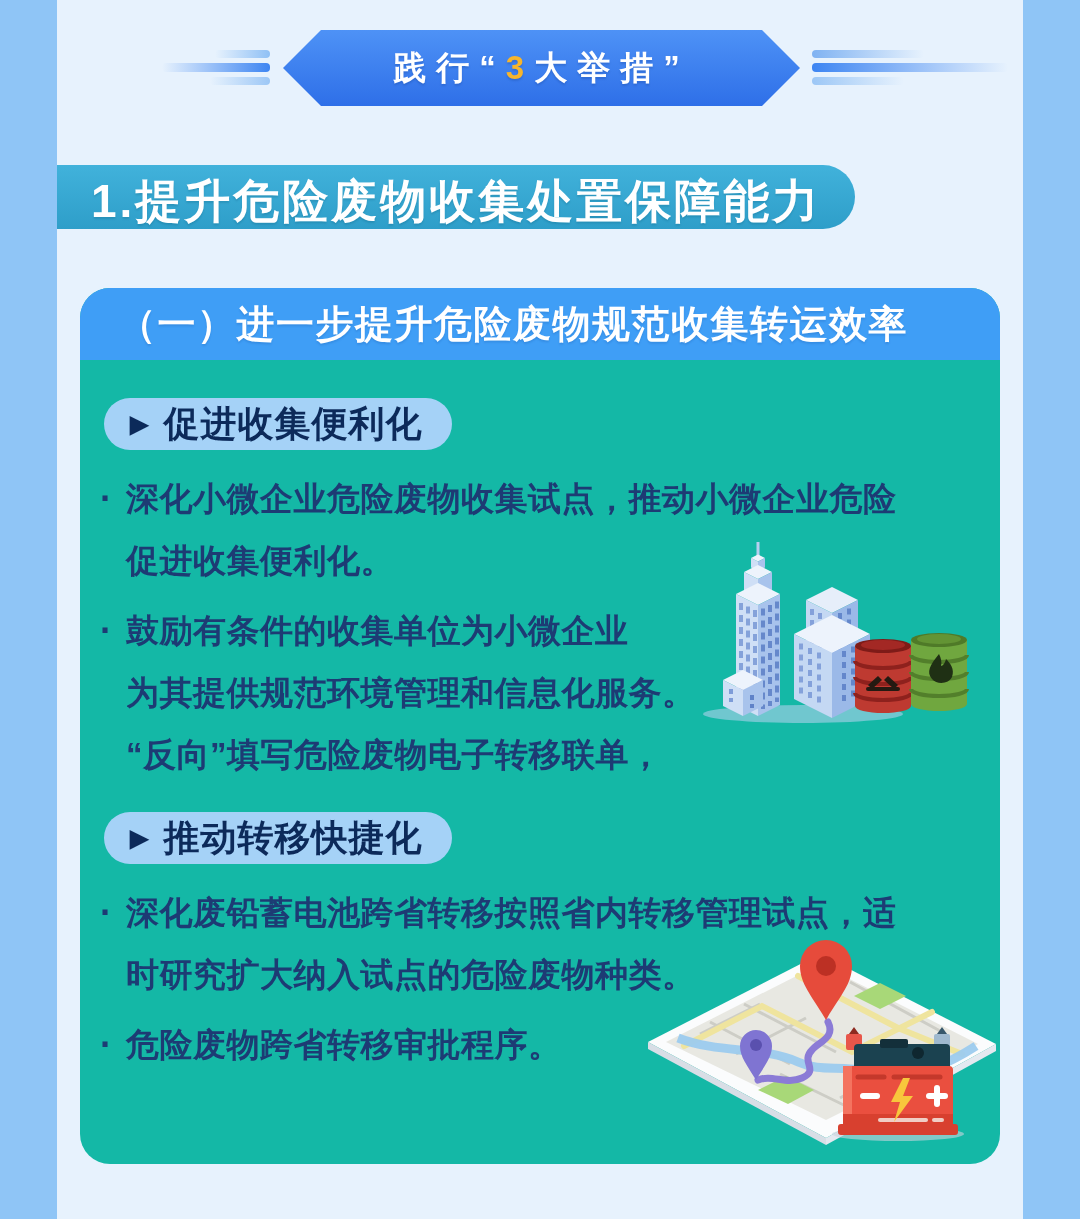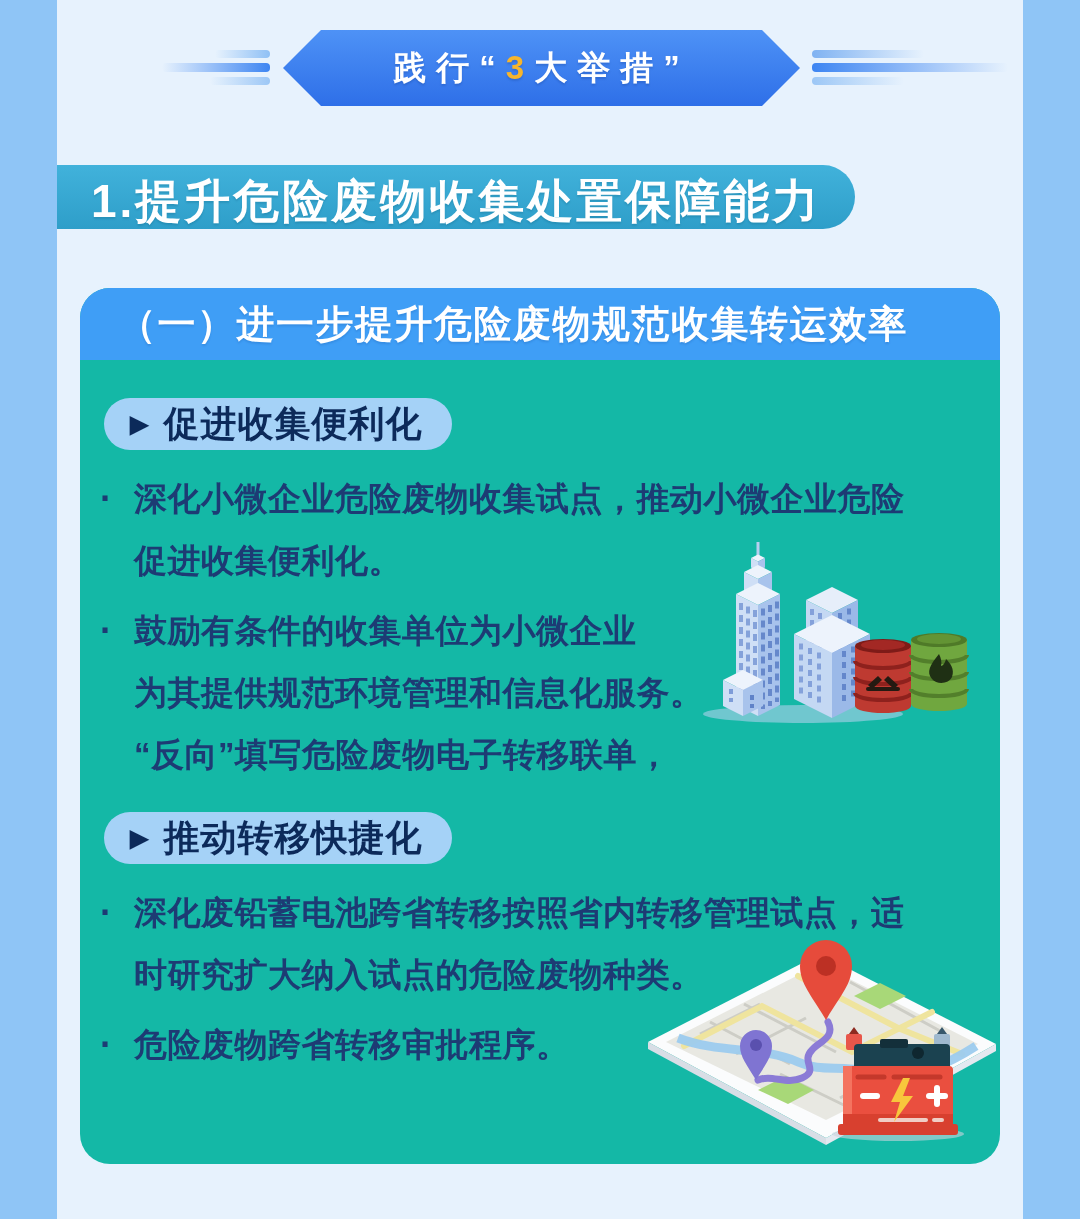--- a/index.html
+++ b/index.html
@@ -61,21 +61,21 @@
   }
   .pill .arrow{font-size:24px;margin-right:14px;line-height:1;}
   .pill.second{margin-top:26px;}
   .g1{display:block;}
   .g2{display:block;}
 
   .bullet{display:flex;align-items:flex-start;margin-top:18px;
     color:#1D3B74;font-size:33px;font-weight:600;}
   .bullet.tight{margin-top:8px;}
   .bullet .dot{width:14px;font-size:36px;line-height:62px;flex:none;}
-  .bullet .lines{margin-left:20px;}
+  .bullet .lines{margin-left:12px;}
   .bullet .lines > div{line-height:62px;white-space:nowrap;letter-spacing:0.5px;}
 
   .illus{position:absolute;z-index:1;}
   .illus.industry{left:618px;top:206px;width:295px;height:232px;}
   .illus.mapbox{left:560px;top:634px;width:372px;height:238px;}
   svg{display:block;}
 </style>
 </head>
 <body>
 

